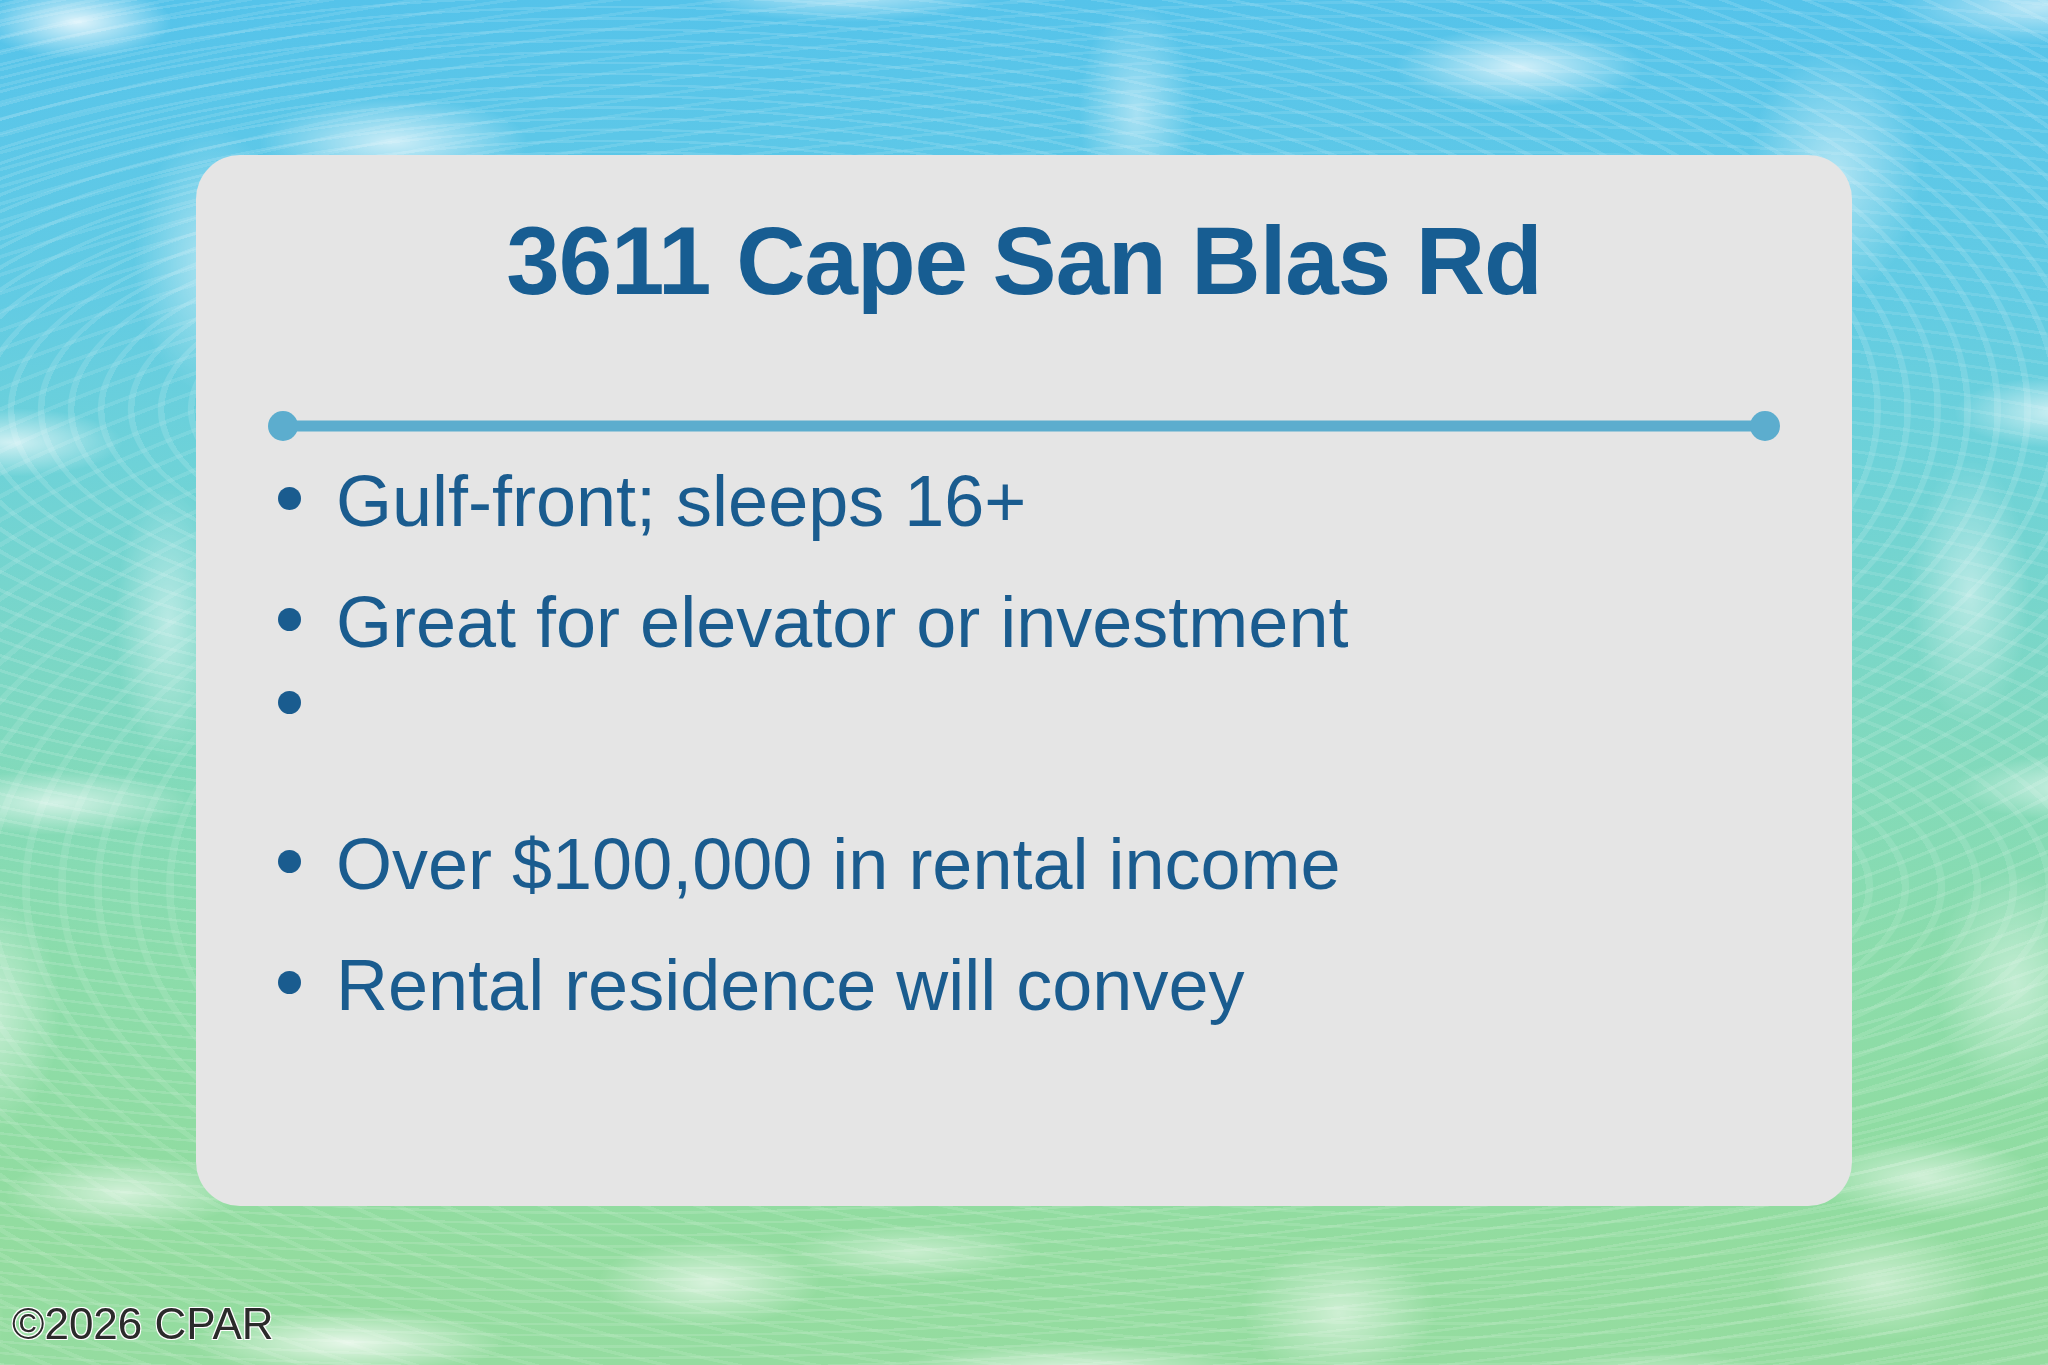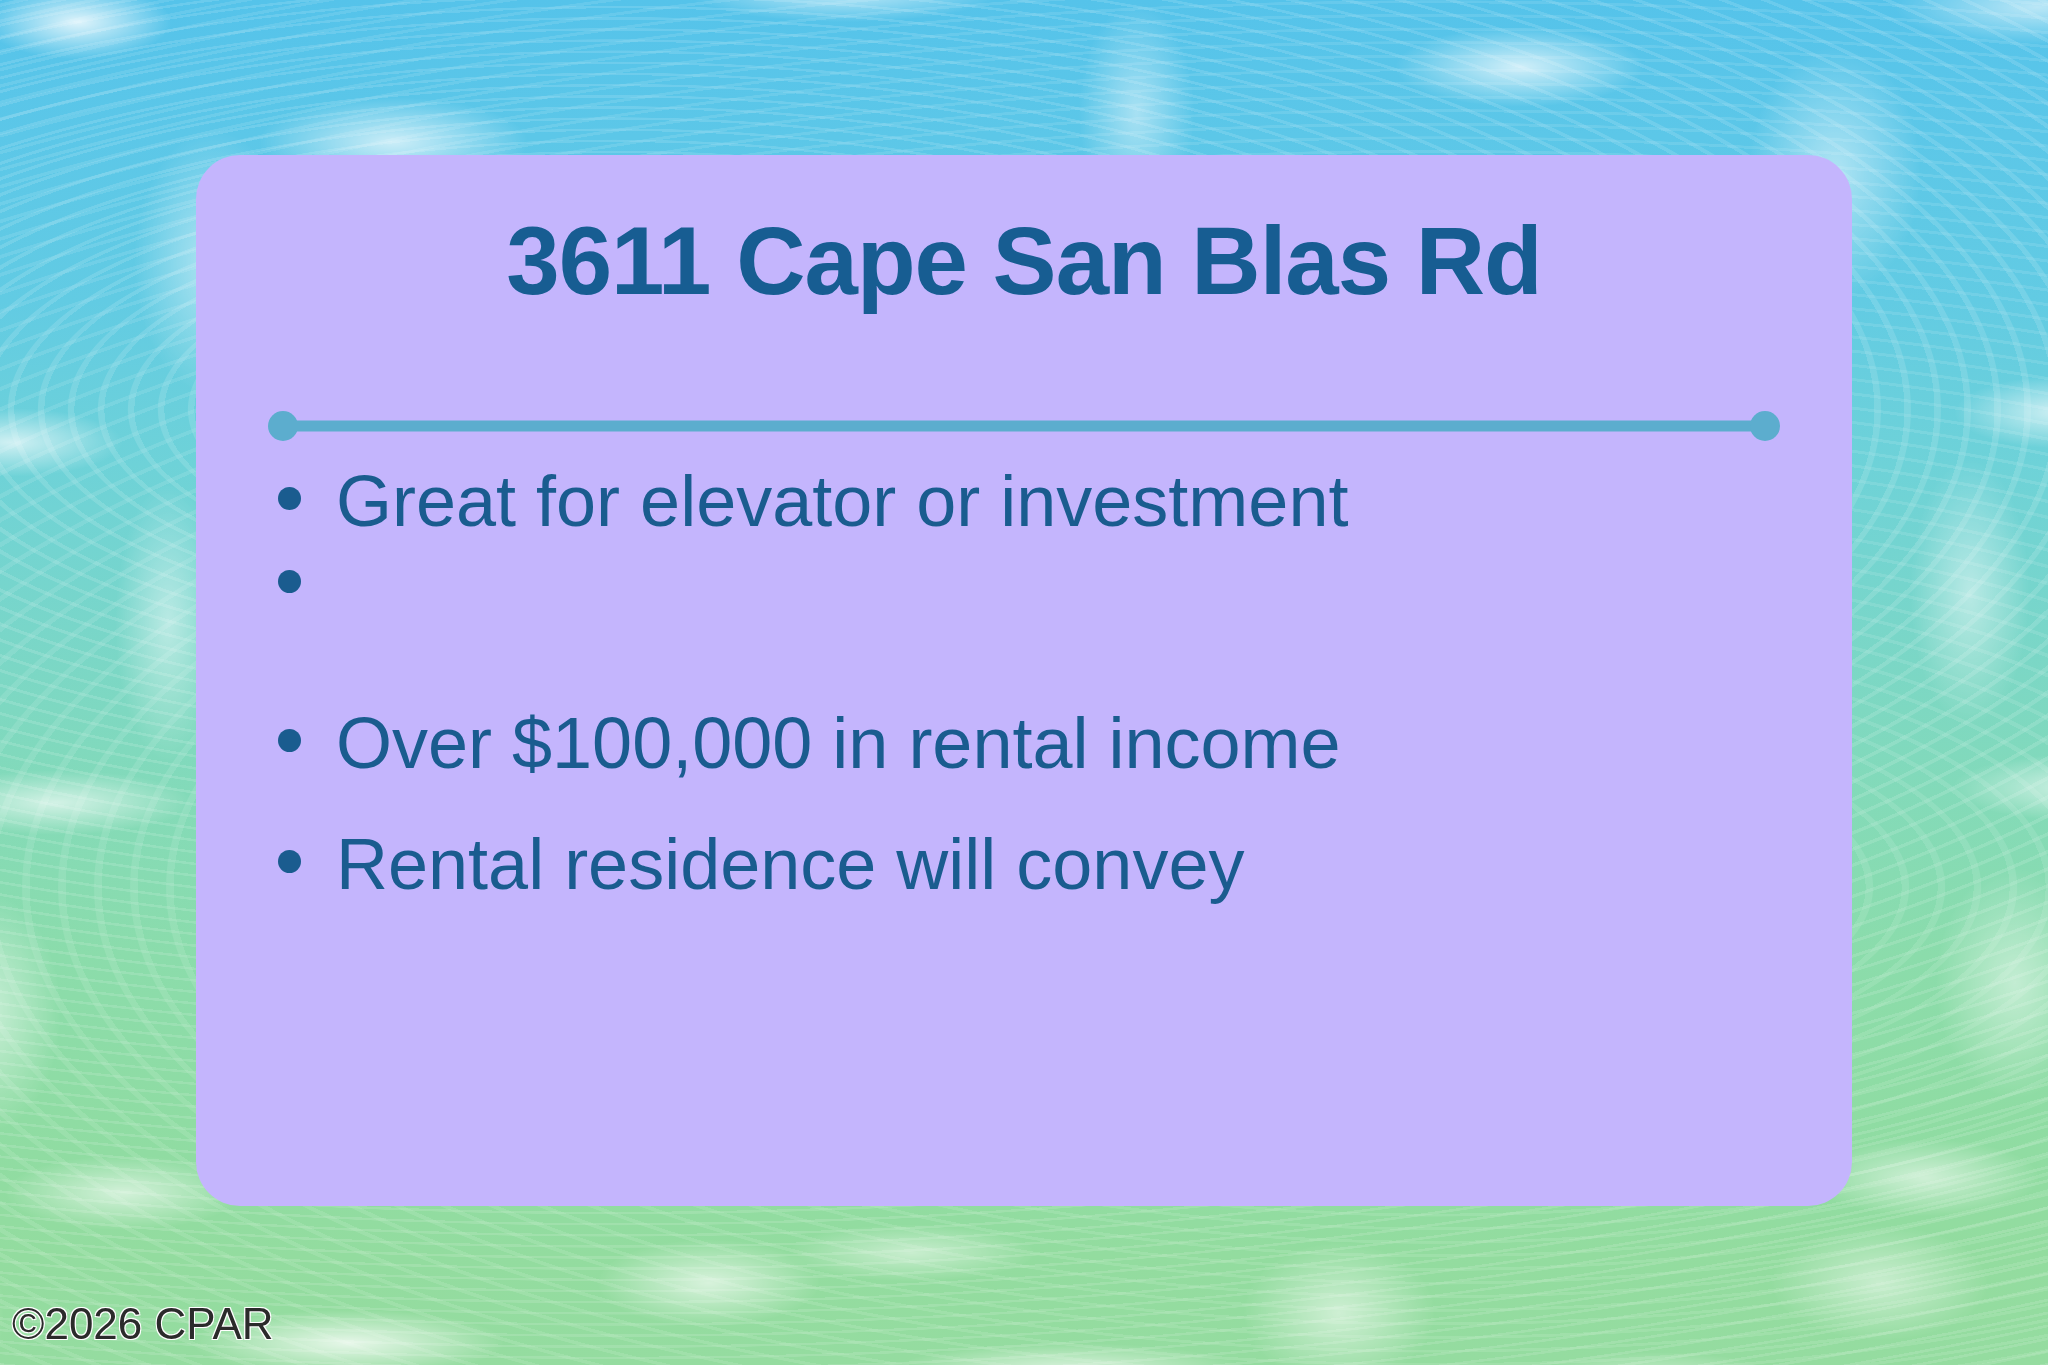--- a/index.html
+++ b/index.html
@@ -98,21 +98,21 @@
       repeating-radial-gradient(ellipse 90px 34px at 70% 65%, rgba(255,255,255,.2) 0 7px, rgba(255,255,255,0) 8px 36px);
   }
 
   
   .card {
     position: absolute;
     left: 196px;
     top: 155px;
     width: 1656px;
     height: 1051px;
-    background: #c4b5fd;
+    background: #e5e5e5;
     border-radius: 44px;
     box-sizing: border-box;
     padding: 0;
     text-decoration: underline;
   }
 
   .card-title {
     position: absolute;
     left: 0;
     right: 0;
@@ -236,20 +236,24 @@
 
     <div class="divider">
       <div class="divider-dot left"></div>
       <div class="divider-line"></div>
       <div class="divider-dot right"></div>
     </div>
 
     <ul class="bullet-list">
       <li class="bullet-item">
         <span class="bullet-marker"></span>
+        <span class="bullet-text">Gulf-front; sleeps 16+</span>
+      </li>
+      <li class="bullet-item">
+        <span class="bullet-marker"></span>
         <span class="bullet-text">Great for elevator or investment</span>
       </li>
       <li class="bullet-item">
         <span class="bullet-marker"></span>
       </li>
       <li class="bullet-item">
         <span class="bullet-marker"></span>
         <span class="bullet-text">Over $100,000 in rental income</span>
       </li>
       <li class="bullet-item">

